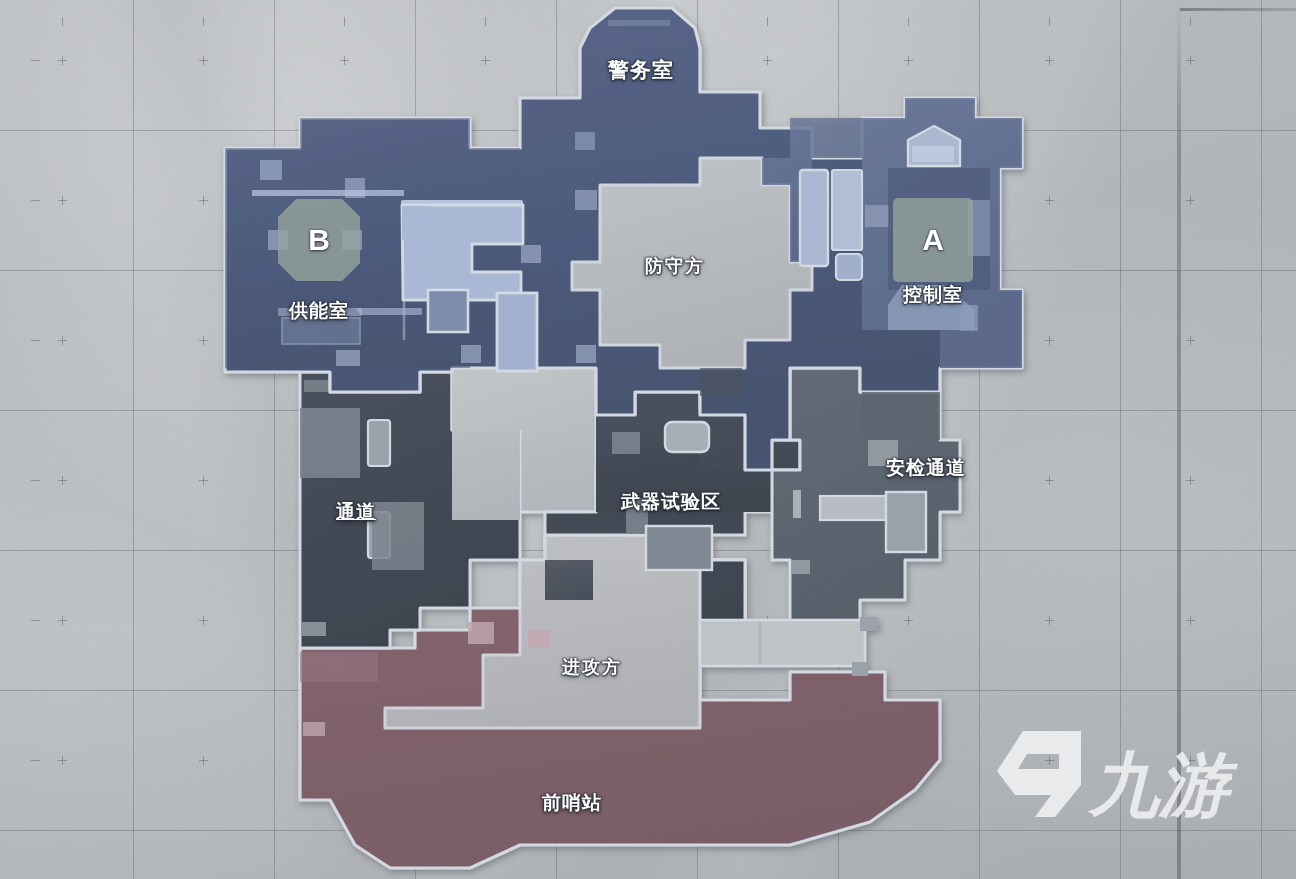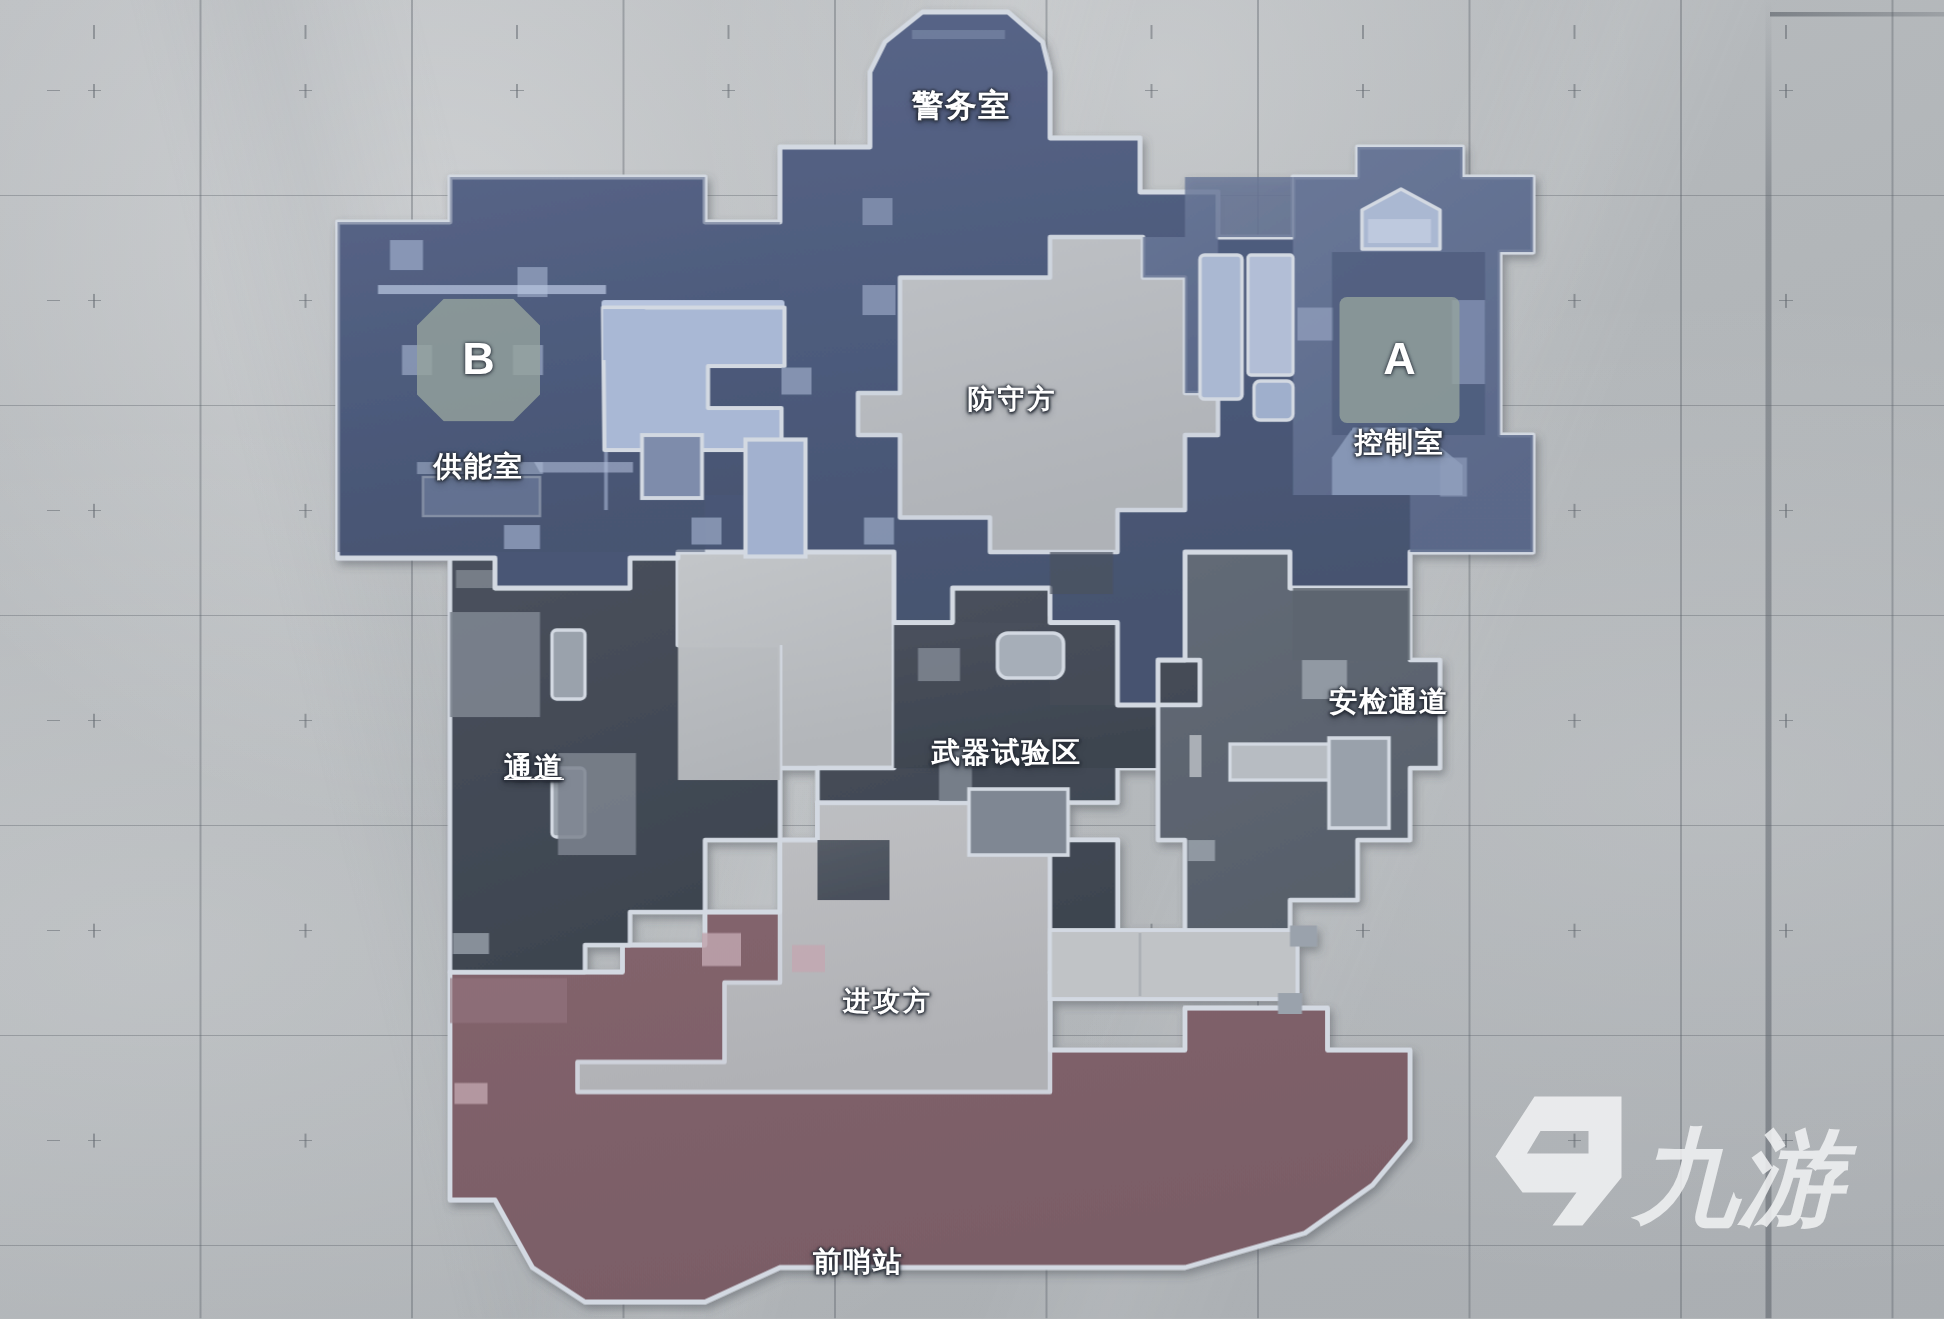--- a/index.html
+++ b/index.html
@@ -301,21 +301,21 @@
   </div>
 
   <div class="lbl mid" style="left:641px; top:70px;">警务室</div>
   <div class="lbl big" style="left:675px; top:266px;">防守方</div>
   <div class="lbl sm" style="left:319px; top:292px;">供能室</div>
   <div class="lbl sm" style="left:933px; top:276px;">控制室</div>
   <div class="lbl sm" style="left:926px; top:449px;">安检通道</div>
   <div class="lbl sm" style="left:671px; top:483px;">武器试验区</div>
   <div class="lbl sm" style="left:356px; top:493px;text-decoration:underline;">通道</div>
   <div class="lbl big" style="left:592px; top:667px;">进攻方</div>
-  <div class="lbl sm" style="left:572px; top:822px;">前哨站</div>
+  <div class="lbl sm" style="left:572px; top:784px;">前哨站</div>
 
   <svg id="wm" viewBox="0 0 300 125" xmlns="http://www.w3.org/2000/svg">
     <g fill="#f2f3f4" opacity="0.93">
       <path d="M60 18 L118 18 L101 41 L64 41 L55 56 L96 56 L96 41 L118 18 L118 72
                L92 104 L72 104 L88 82 L52 82 L34 58 Z"></path>
     </g>
     <g fill="#f2f3f4" opacity="0.93">
       <text x="126" y="96" font-family="'DejaVu Sans','Liberation Sans',sans-serif" font-size="70" font-weight="700" font-style="italic">九游</text>
     </g>
   </svg>

